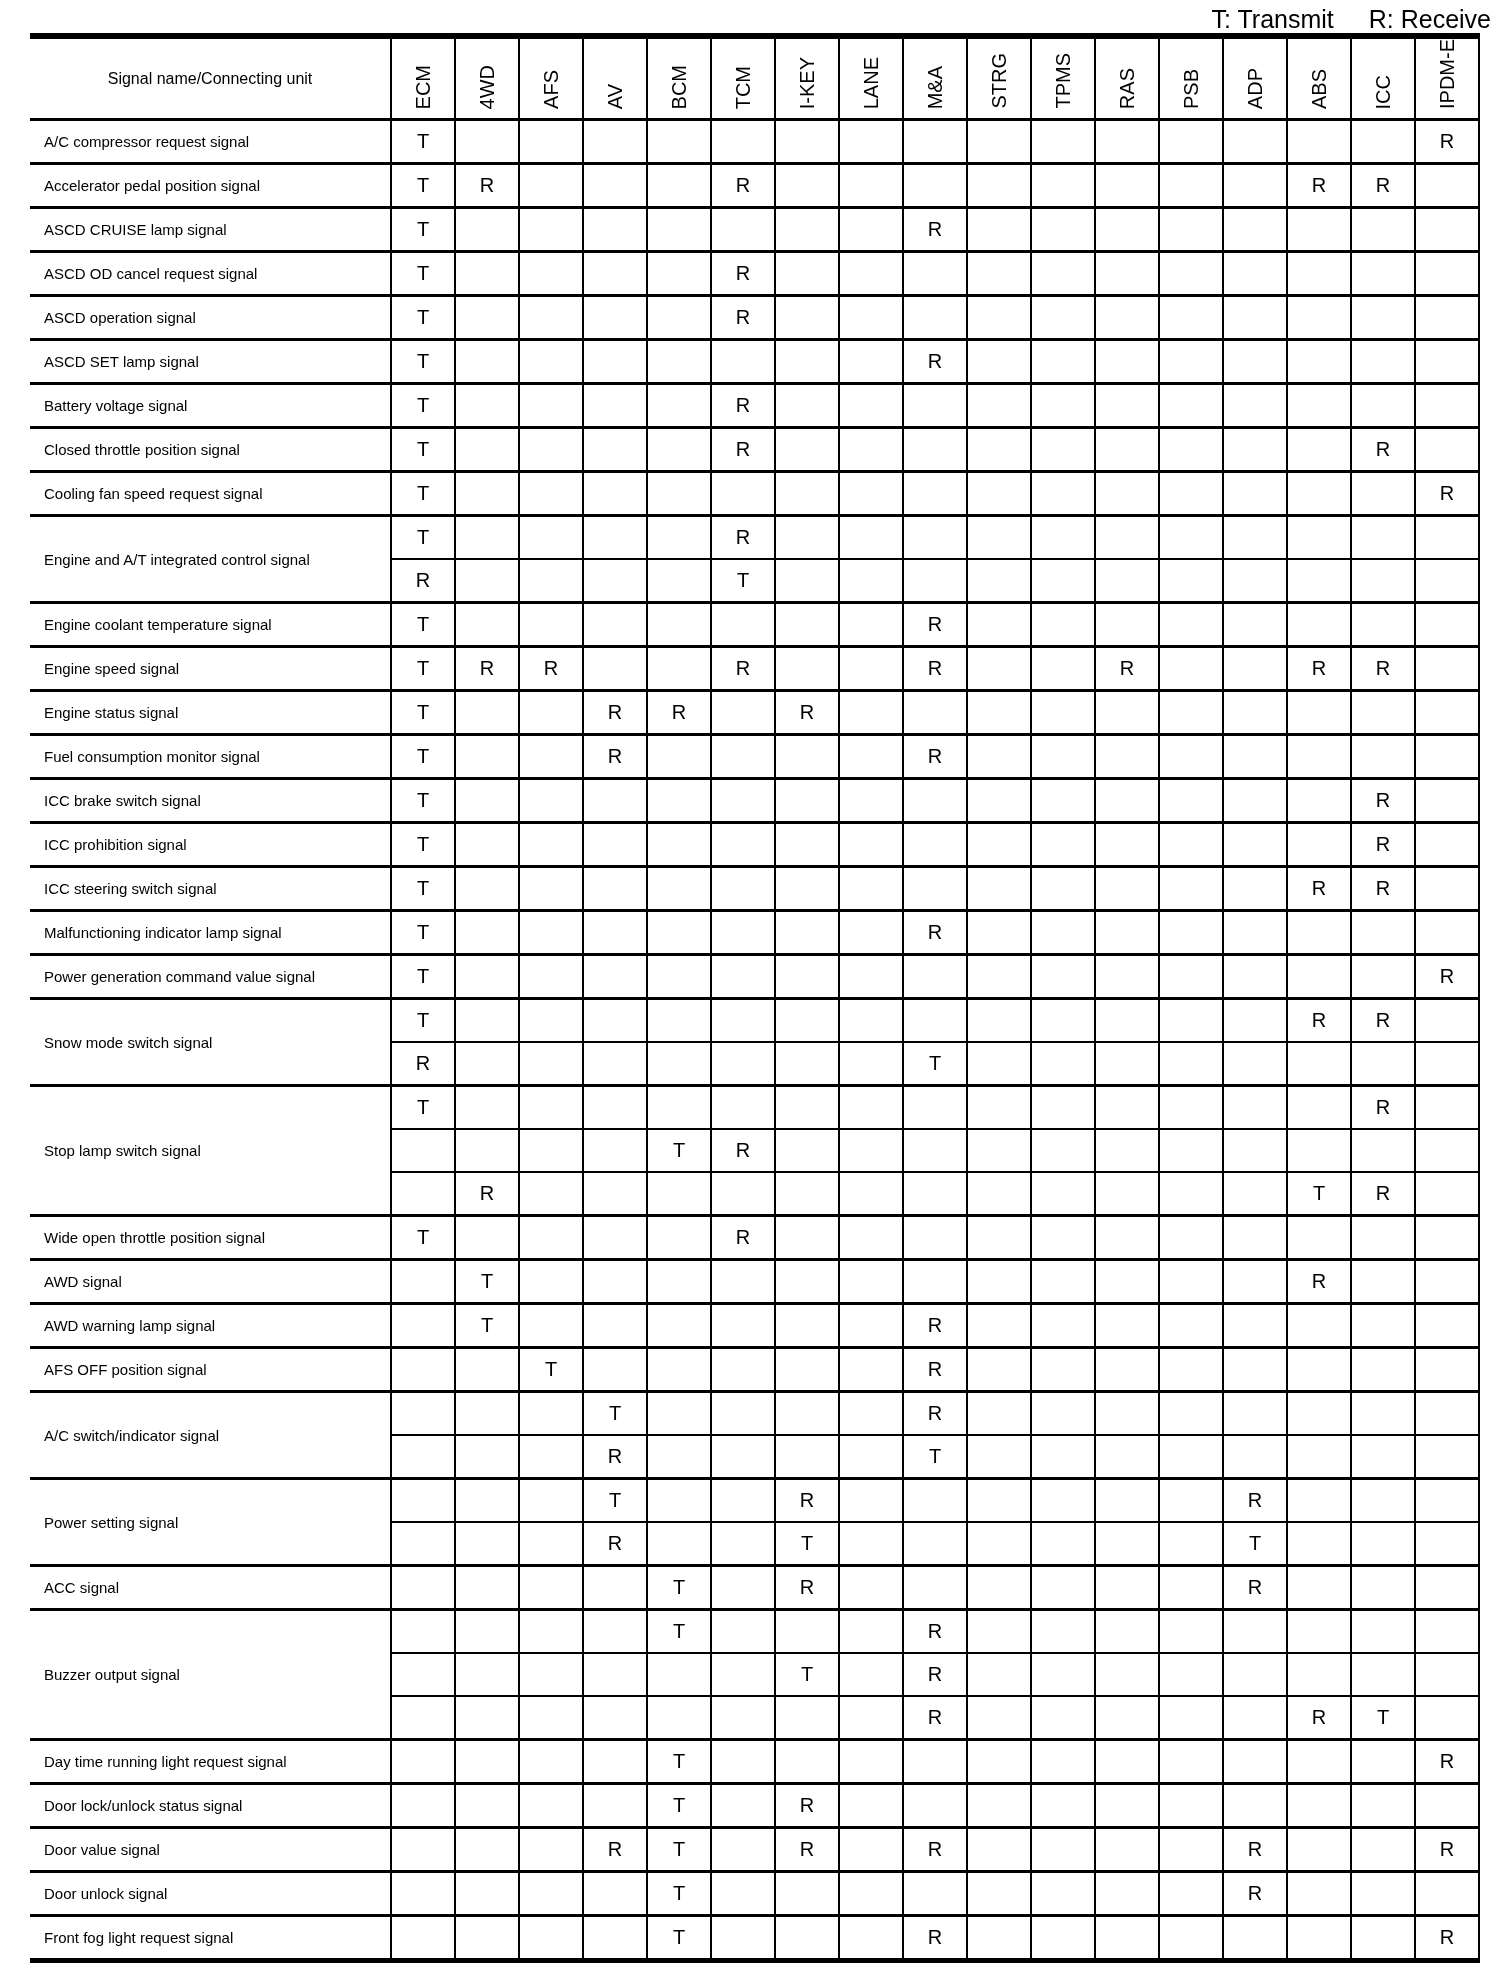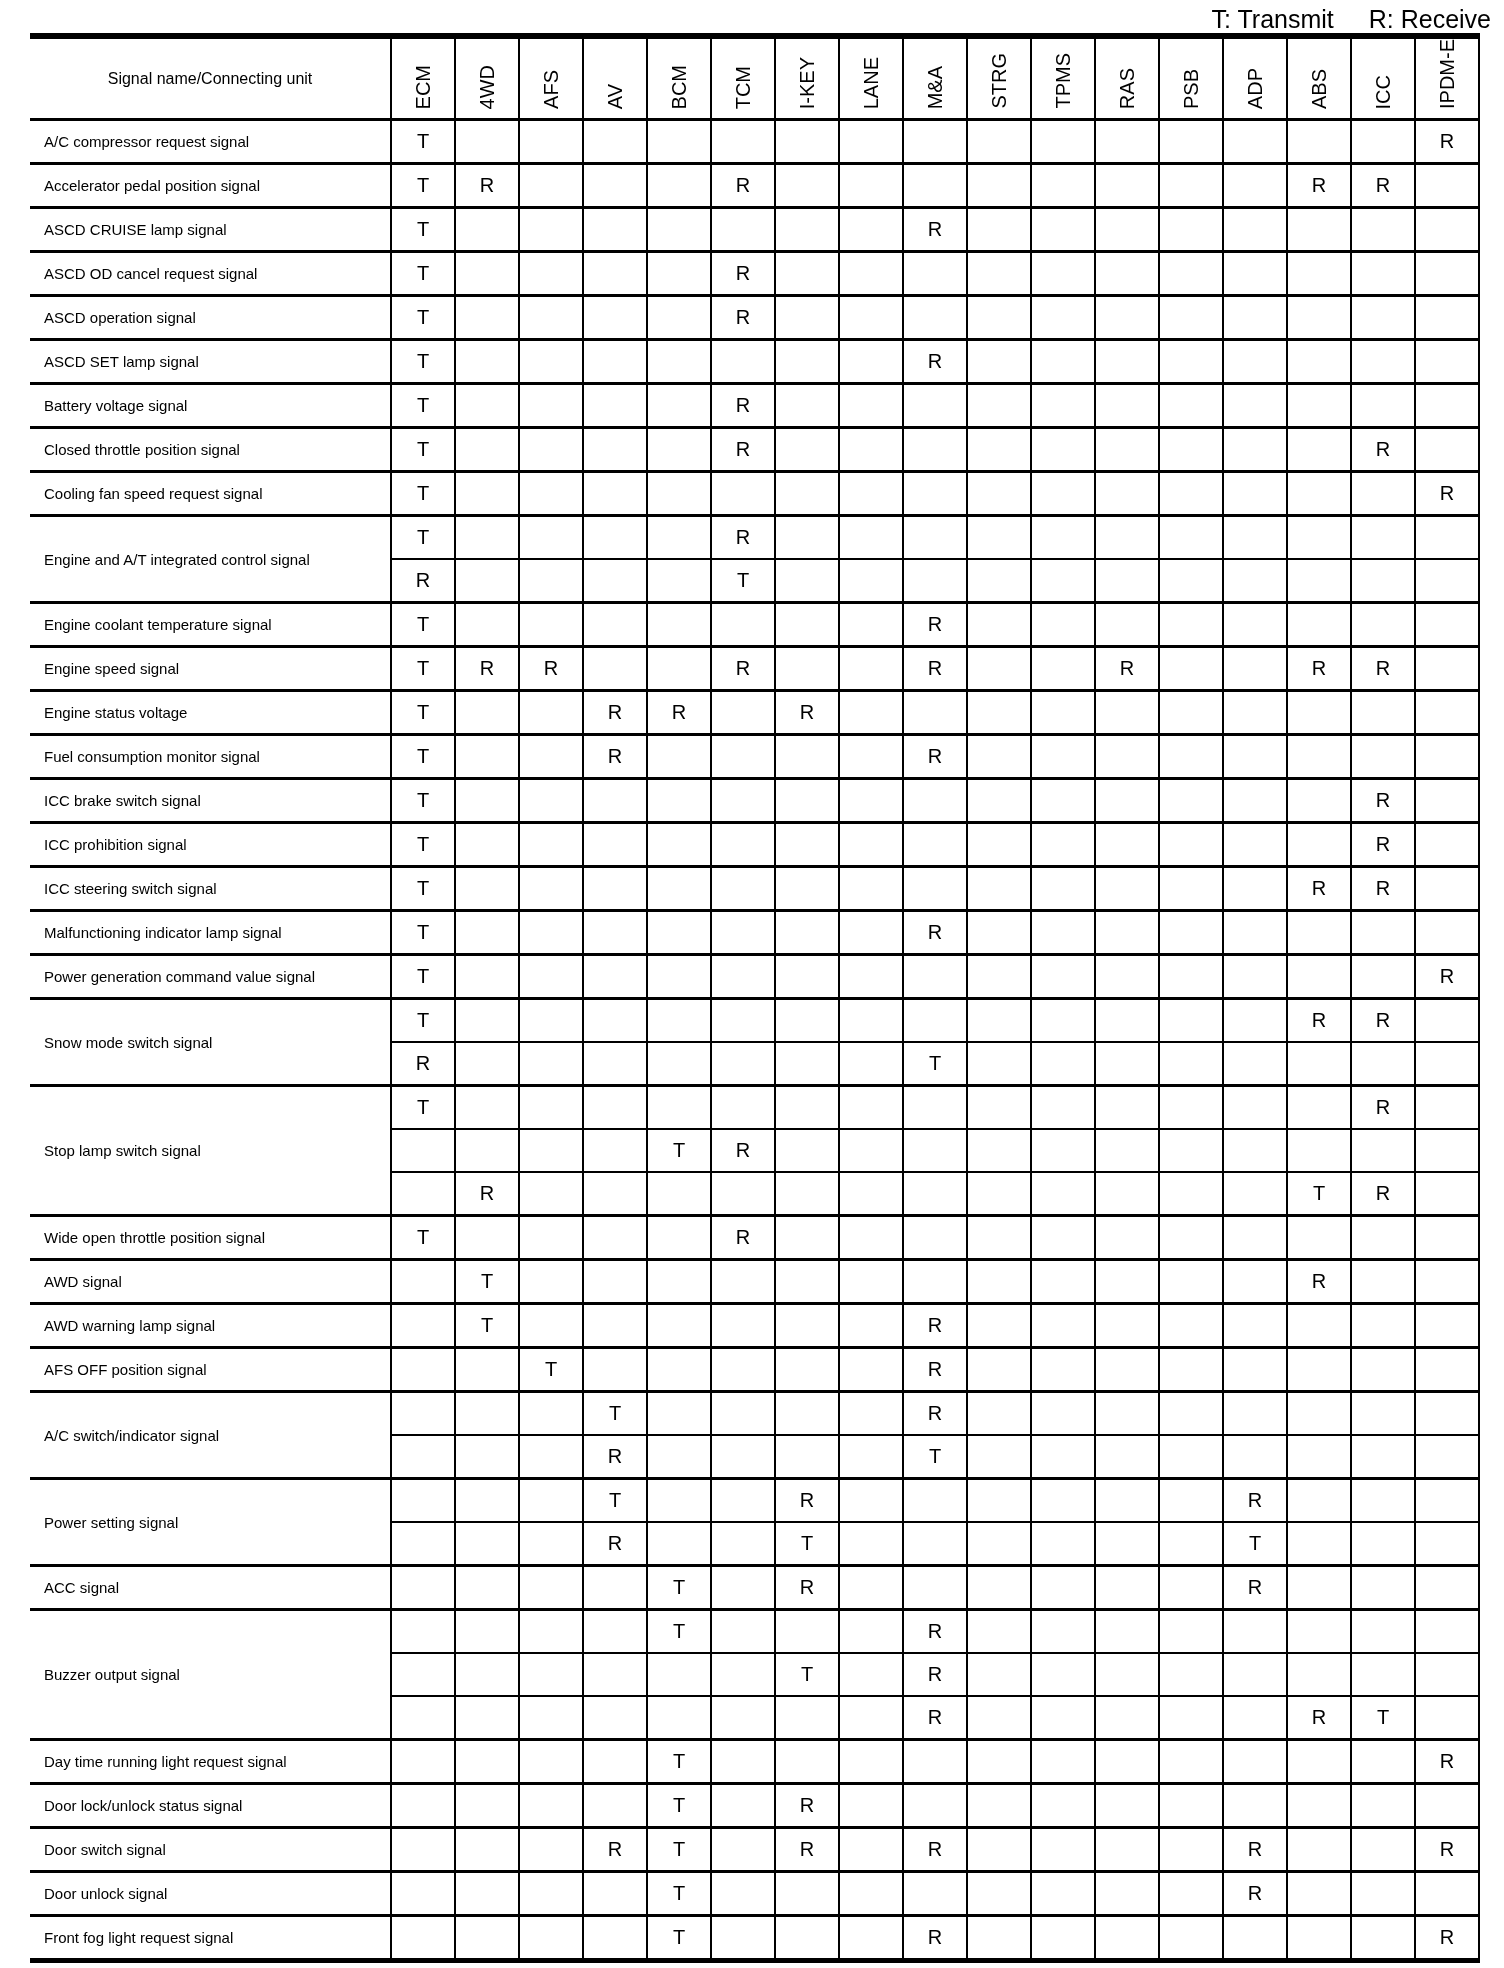--- a/index.html
+++ b/index.html
@@ -372,21 +372,21 @@
         <td class="val"></td>
         <td class="val"></td>
         <td class="val">R</td>
         <td class="val"></td>
         <td class="val"></td>
         <td class="val">R</td>
         <td class="val">R</td>
         <td class="val"></td>
       </tr>
       <tr class="group-start">
-        <td class="sig" rowspan="1">Engine status voltage</td>
+        <td class="sig" rowspan="1">Engine status signal</td>
         <td class="val">T</td>
         <td class="val"></td>
         <td class="val"></td>
         <td class="val">R</td>
         <td class="val">R</td>
         <td class="val"></td>
         <td class="val">R</td>
         <td class="val"></td>
         <td class="val"></td>
         <td class="val"></td>
@@ -885,21 +885,21 @@
         <td class="val"></td>
         <td class="val"></td>
         <td class="val"></td>
         <td class="val"></td>
         <td class="val"></td>
         <td class="val"></td>
         <td class="val"></td>
         <td class="val"></td>
       </tr>
       <tr class="group-start">
-        <td class="sig" rowspan="1">Door switch signal</td>
+        <td class="sig" rowspan="1">Door value signal</td>
         <td class="val"></td>
         <td class="val"></td>
         <td class="val"></td>
         <td class="val">R</td>
         <td class="val">T</td>
         <td class="val"></td>
         <td class="val">R</td>
         <td class="val"></td>
         <td class="val">R</td>
         <td class="val"></td>

